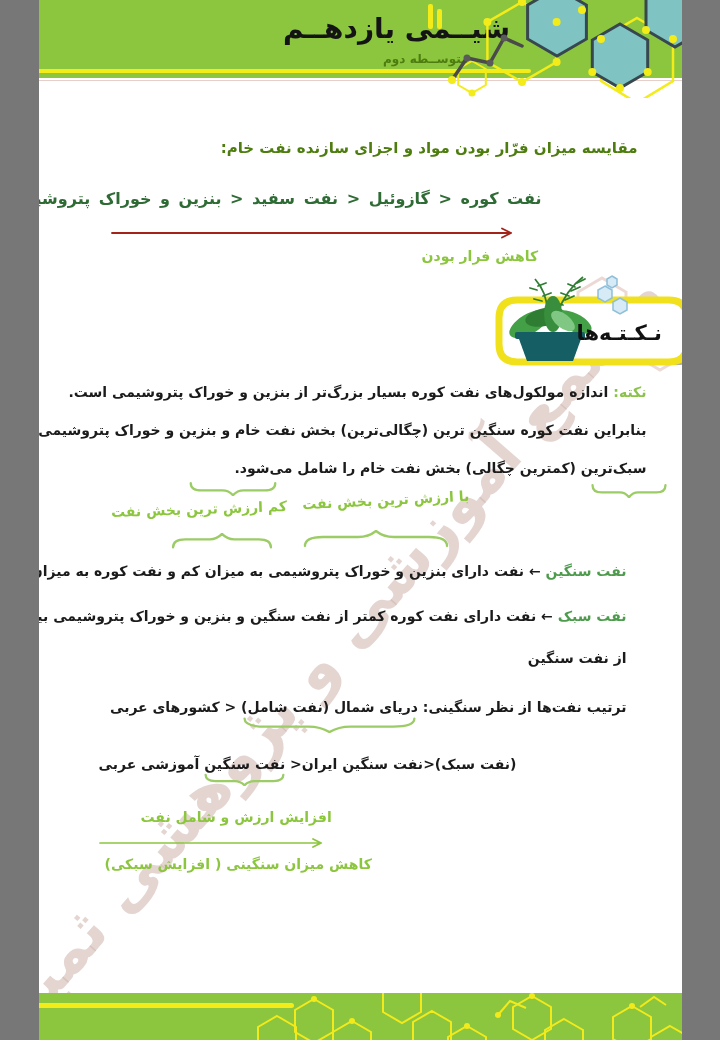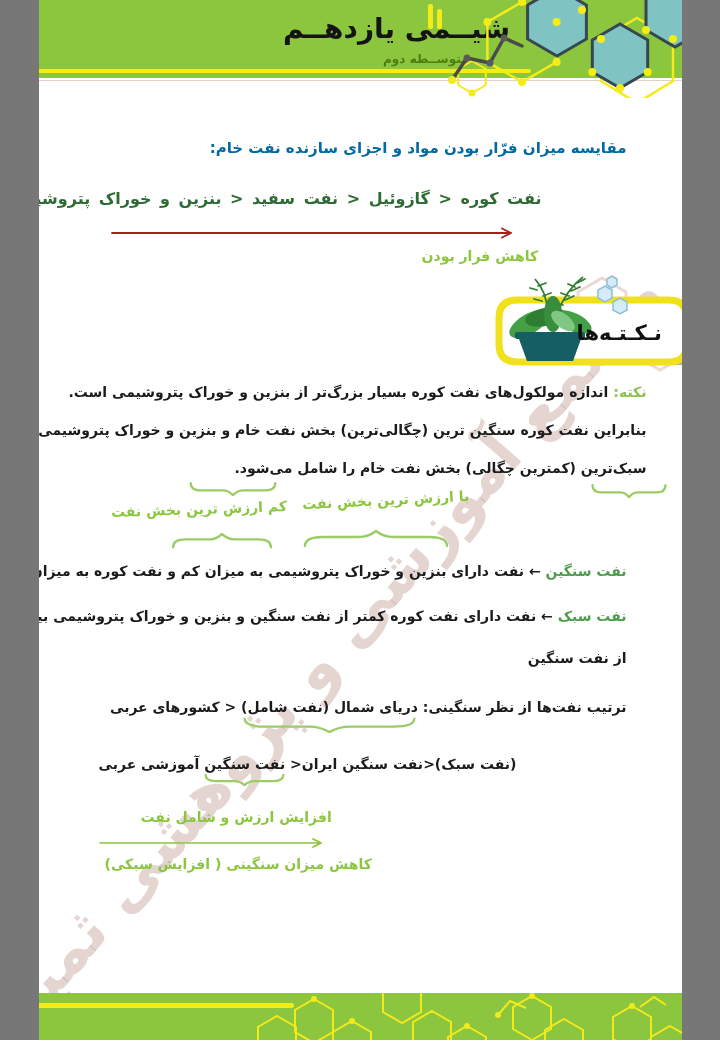--- a/index.html
+++ b/index.html
@@ -26,21 +26,21 @@
   #title-bar2{left:398px;top:9px;height:20px;}
   #header-art{right:0;top:0;z-index:4;}
   #footer-art{right:0;top:993px;z-index:4;}
   #header-divider{left:0;top:80px;width:720px;height:1px;background:#e6cfc9;z-index:3;}
   
   #watermark{right:60px;top:258px;z-index:1;font-size:62px;font-weight:bold;
     color:rgba(205,178,172,0.55);transform-origin:top right;transform:rotate(-49deg);}
   #watermark-hexes{left:523px;top:266px;z-index:1;}
   
   .txt{z-index:2;font-weight:bold;color:#1b1b1b;}
-  #section-heading{right:55px;top:139px;font-size:15px;color:#0369a1;}
+  #section-heading{right:44px;top:139px;font-size:15px;color:#4d7c0f;}
   #volatility-chain{right:140px;top:189px;font-size:16px;color:#2f6b35;word-spacing:3px;}
   #volatility-arrow{left:70px;top:224px;z-index:2;}
   #volatility-arrow-label{left:383px;top:248px;font-size:14px;color:#8cc63f;}
   #notes-badge{left:448px;top:272px;z-index:2;}
   #notes-badge-label{left:538px;top:321px;width:104px;text-align:left;
     font-size:21px;color:#111;z-index:3;letter-spacing:1px;}
   .note-line{right:35px;font-size:14px;}
   #note-line1{top:384px;} #note-line2{top:422px;text-align:right;} #note-line3{top:460px;}
   .green-note{color:#8bc34a;}
   .brace{z-index:2;}

